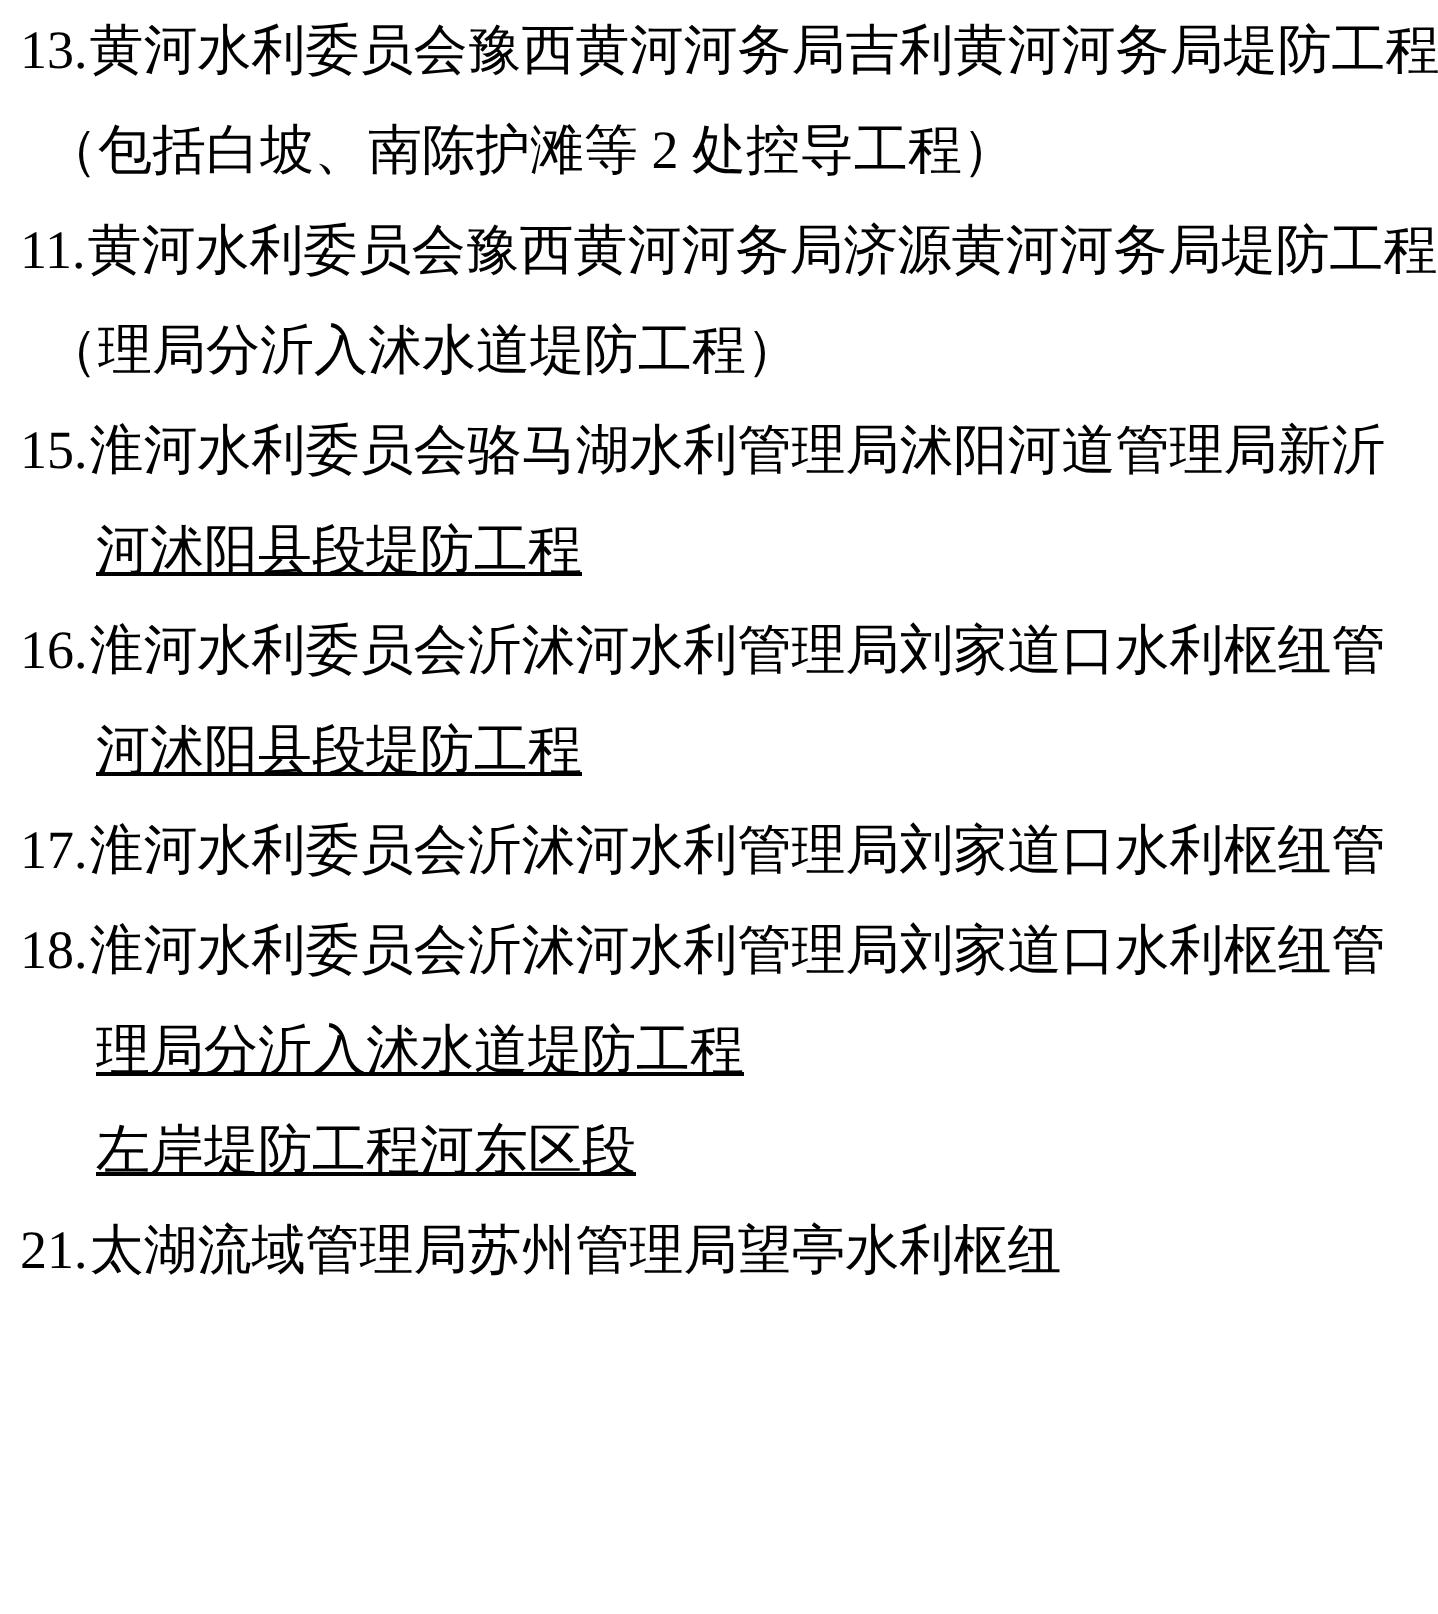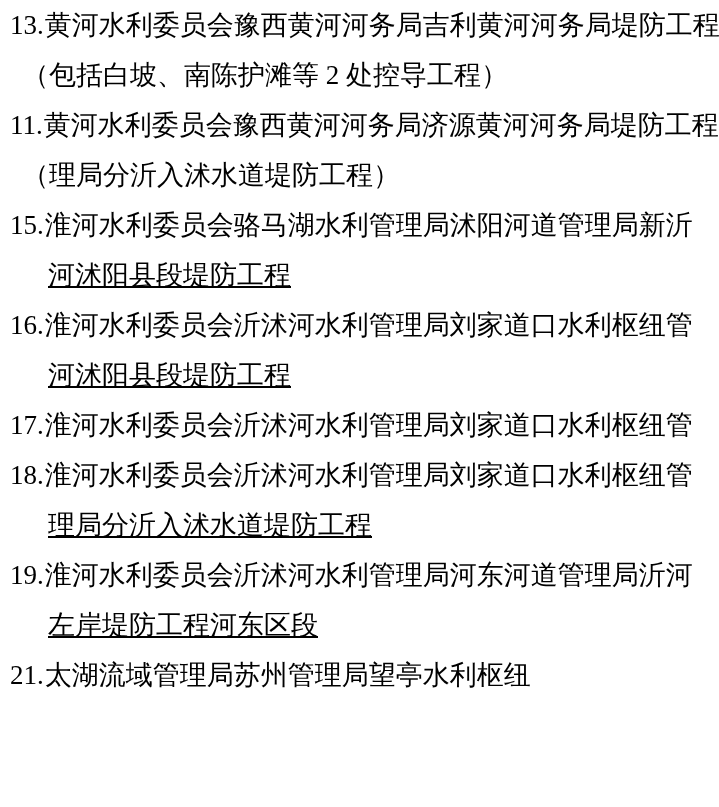--- a/index.html
+++ b/index.html
@@ -68,21 +68,20 @@
   <div>
     <div class="line"><span class="num">17.</span><span>淮河水利委员会沂沭河水利管理局刘家道口水利枢纽管</span></div>
   </div>
 
   <div>
     <div class="line"><span class="num">18.</span><span>淮河水利委员会沂沭河水利管理局刘家道口水利枢纽管</span></div>
     <div class="line cont">理局分沂入沭水道堤防工程</div>
   </div>
 
   <div>
-    <div class="line"><span class="num">19.</span><span>淮河水利委员会沂沭河水利管理局河东河道管理局沂河</span></div>
     <div class="line cont">左岸堤防工程河东区段</div>
   </div>
 
 
   <div>
     <div class="line"><span class="num">21.</span><span>太湖流域管理局苏州管理局望亭水利枢纽</span></div>
   </div>
 
 </div>
 

